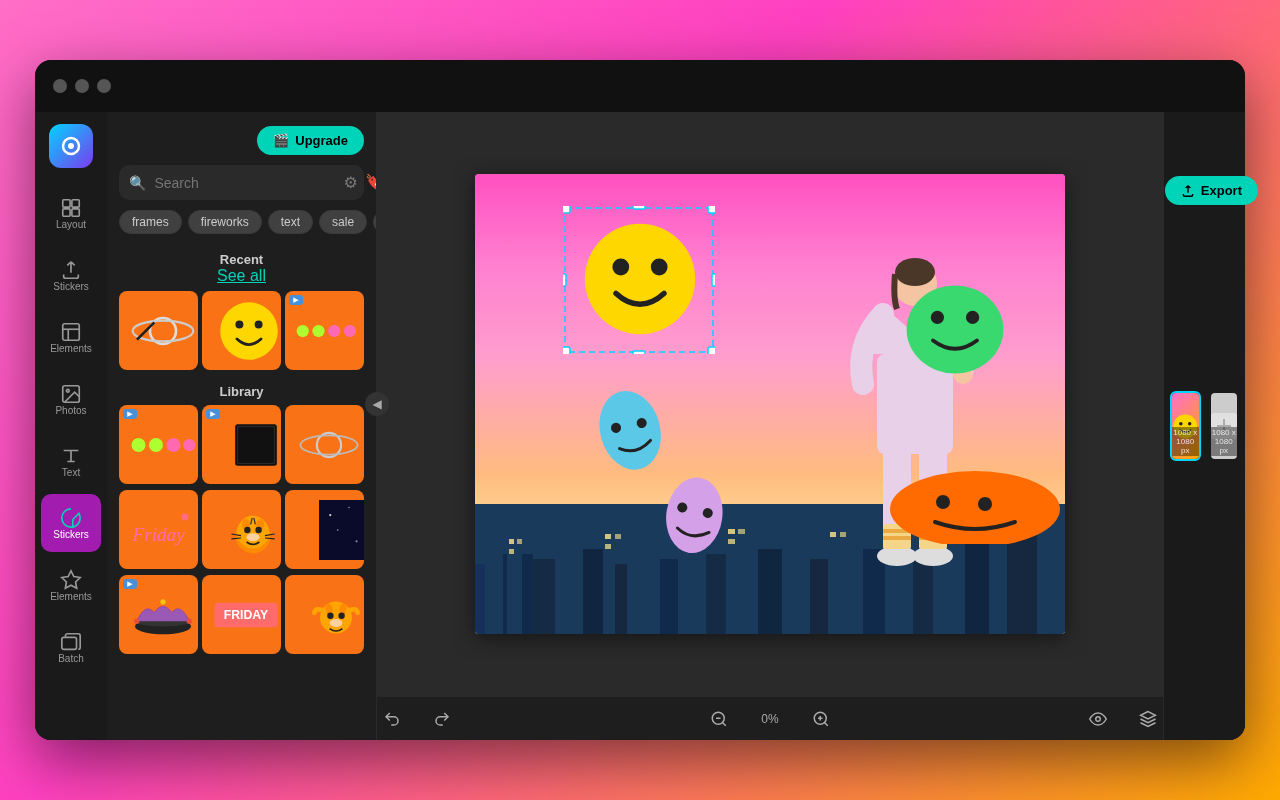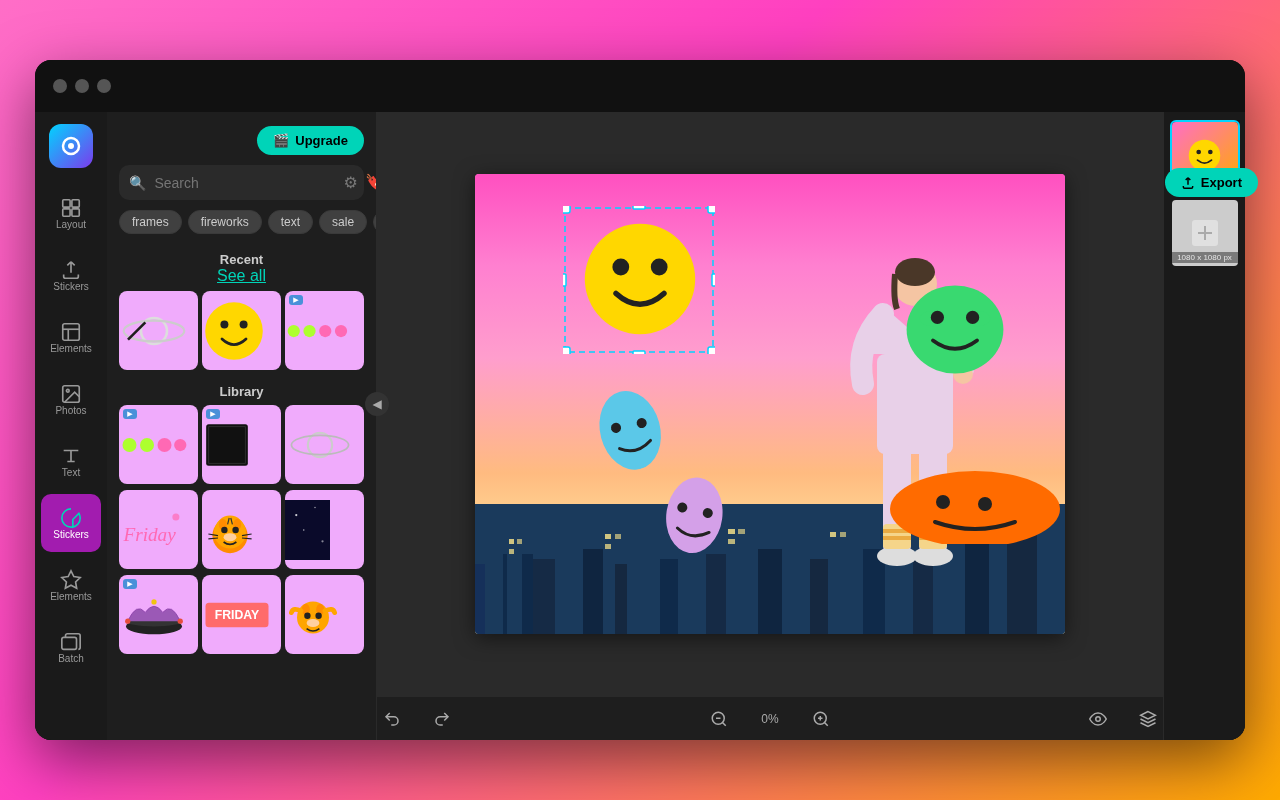--- a/index.html
+++ b/index.html
@@ -180,26 +180,26 @@
     }
 
     .sticker-grid {
       display: grid;
       grid-template-columns: repeat(3, 1fr);
       gap: 4px;
       padding: 0 12px;
       margin-bottom: 6px;
     }
     .sticker-cell {
-      background: #f0abfc;
+      background: #f97316;
       border-radius: 8px;
       aspect-ratio: 1;
       display: flex;
       align-items: center;
-      justify-content: flex-start;
+      justify-content: flex-end;
       cursor: pointer;
       overflow: hidden;
       position: relative;
       font-size: 36px;
     }
     .sticker-cell .video-badge {
       position: absolute;
       top: 4px;
       left: 4px;
       width: 14px;
@@ -281,21 +281,21 @@
       font-size: 12px;
       cursor: pointer;
       z-index: 10;
     }
 
     
     .right-panel {
       width: 82px;
       background: #1a1a1a;
       display: flex;
-      flex-direction: column;
+      flex-direction: row;
       align-items: center;
       padding: 8px 6px;
       gap: 8px;
       border-left: 1px solid #2a2a2a;
       flex-shrink: 0;
     }
     .thumbnail {
       width: 70px;
       height: 70px;
       border-radius: 6px;
@@ -776,21 +776,21 @@
               <svg viewBox="0 0 70 90" width="70" height="90">
                 <ellipse cx="35" cy="50" rx="28" ry="38" fill="#d4a0e8"></ellipse>
                 <circle cx="22" cy="44" r="5" fill="#222"></circle>
                 <circle cx="48" cy="46" r="5" fill="#222"></circle>
                 <path d="M20 65 Q35 76 52 65" stroke="#222" stroke-width="3" fill="none" stroke-linecap="round"></path>
               </svg>
             </div>
           </div>
         </div>
 
-        <button class="export-btn" style="position:fixed; top:168px; right:22px; z-index:100;align-items:center;">
+        <button class="export-btn" style="position:fixed; top:176px; right:22px; z-index:100;align-items:center;">
           <svg width="14" height="14" viewBox="0 0 24 24" fill="none" stroke="currentColor" stroke-width="2.5">
             <path d="M12 15V3m0 0L8 7m4-4l4 4"></path>
             <path d="M4 17v2a2 2 0 002 2h12a2 2 0 002-2v-2"></path>
           </svg>
           <span>Export</span>
         </button>
       </div>
 
       <div class="canvas-toolbar">
         <button class="toolbar-btn">

